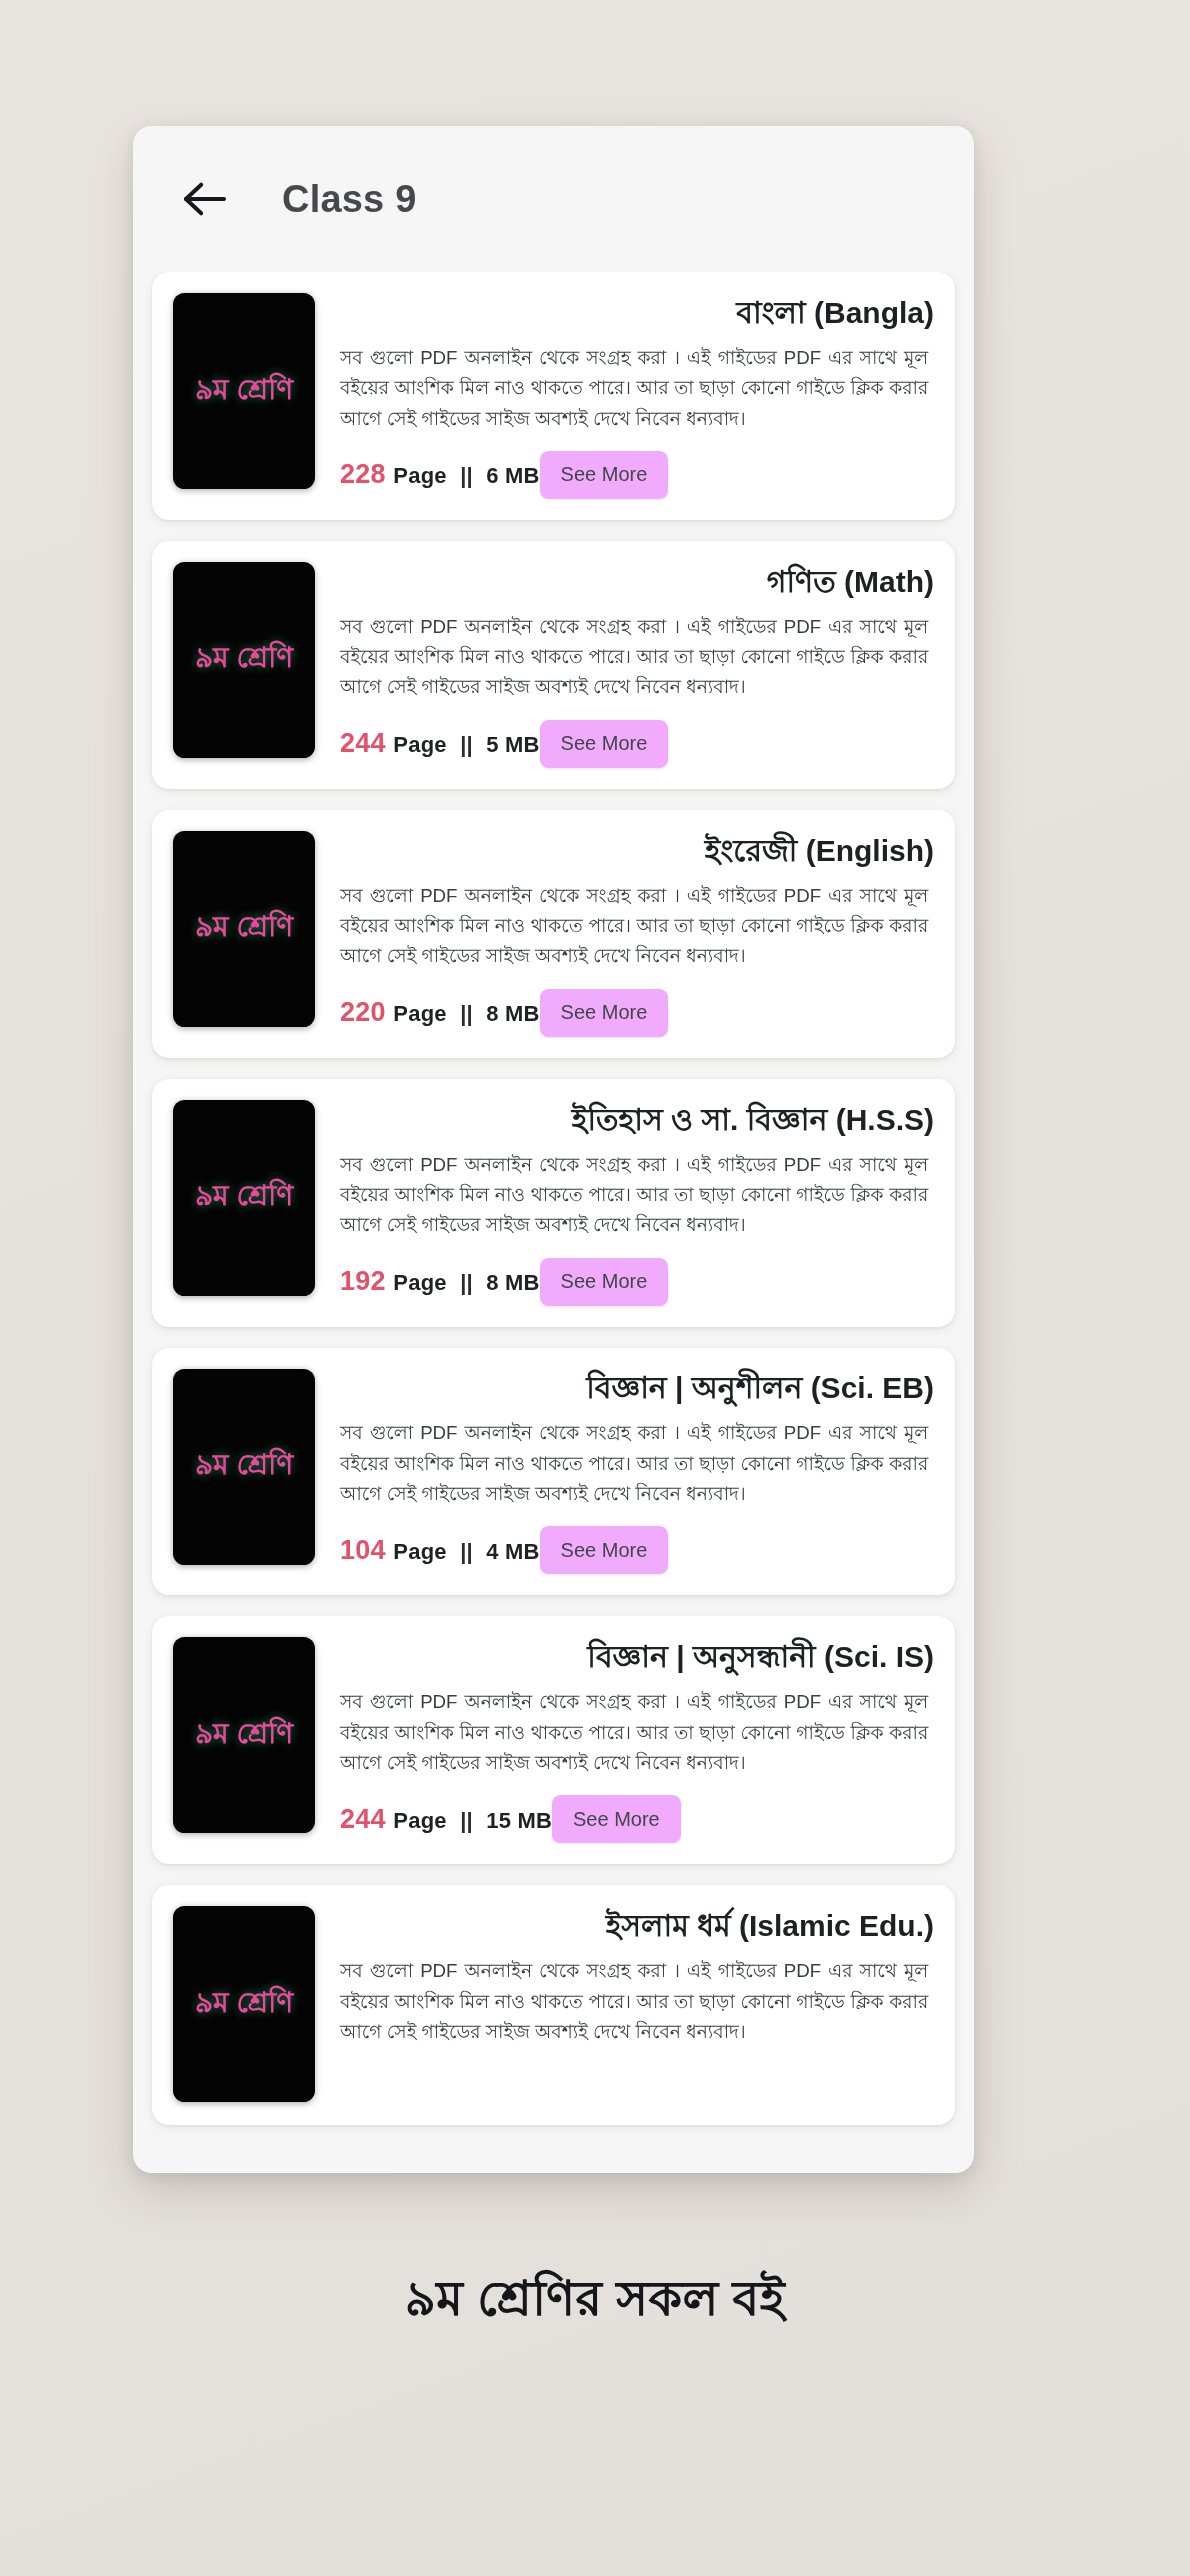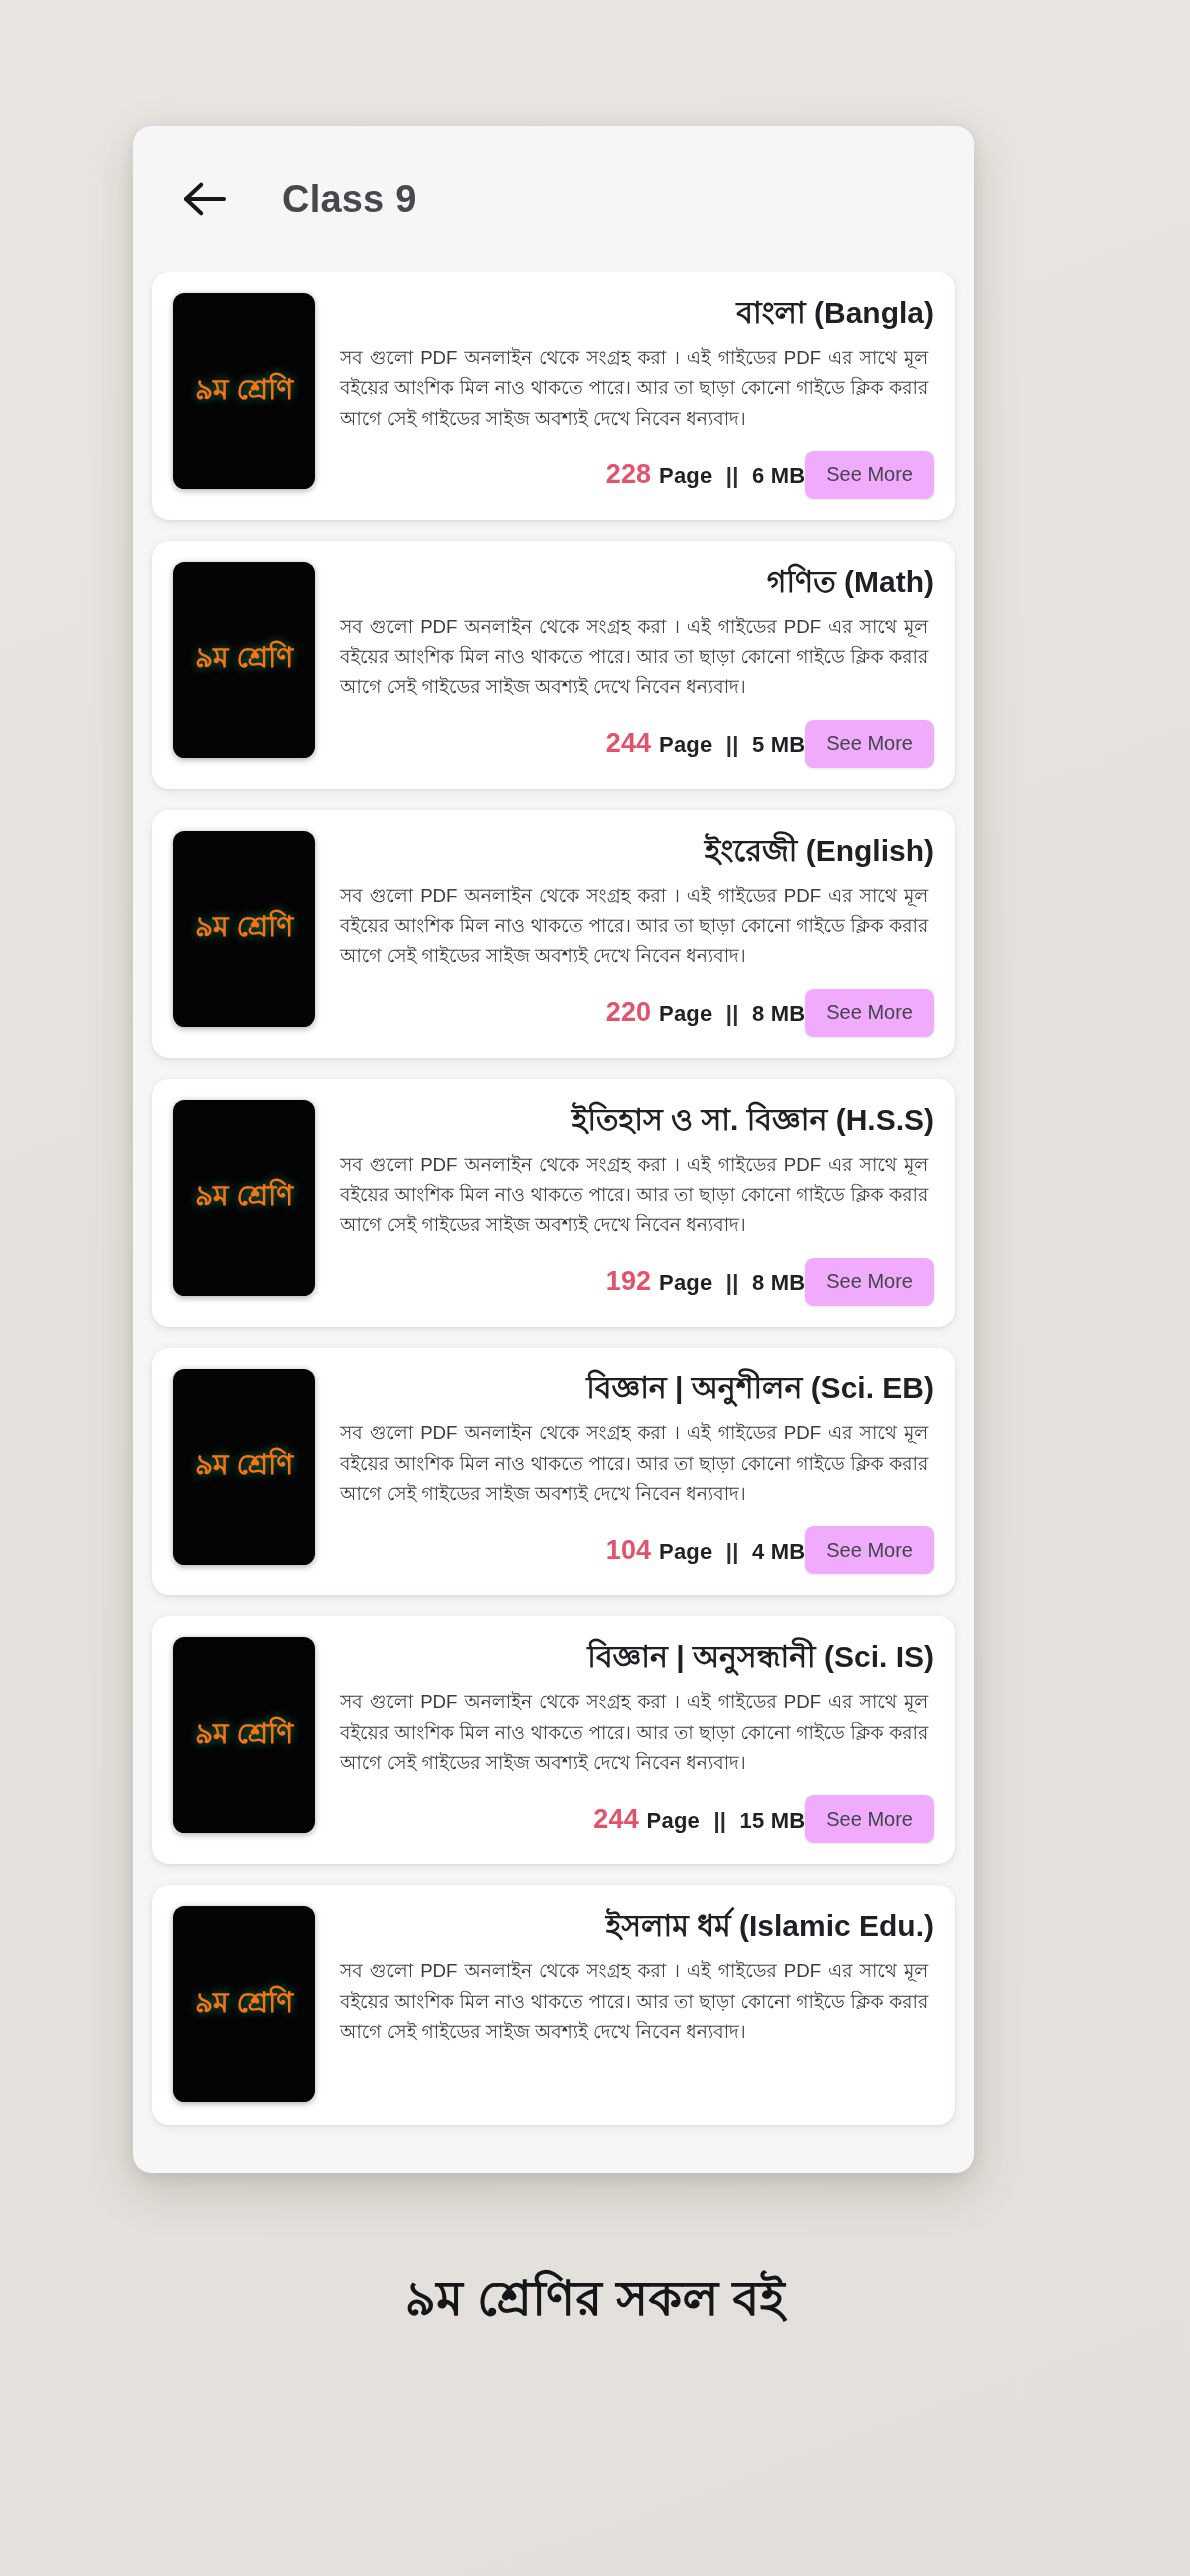--- a/index.html
+++ b/index.html
@@ -96,21 +96,21 @@
     display: flex;
     align-items: center;
     justify-content: center;
     box-shadow: 0 1.9px 6.7px rgba(0,0,0,0.30);
     overflow: hidden;
   }
   .thumb-label {
     font-family: "Liberation Sans", "DejaVu Sans", sans-serif;
     font-size: 28px;
     font-weight: 700;
-    color: #f97316;
+    color: #ec4899;
     text-shadow: 0 0 9.6px rgba(47,232,146,0.55);
     white-space: nowrap;
   }
 
   
   .info {
     flex: 1;
     min-width: 0;
     padding-left: 25px;
     padding-top: 1.9px;
@@ -134,21 +134,21 @@
     color: #3a3d42;
     text-align: justify;
     padding-right: 5.8px;
   }
 
   .meta-row {
     margin-top: auto;
     padding-top: 17px;
     display: flex;
     align-items: center;
-    justify-content: flex-end;
+    justify-content: flex-start;
   }
 
   .meta-text {
     font-size: 22px;
     font-weight: 700;
     color: #1f2125;
     white-space: nowrap;
     letter-spacing: 0.2px;
   }
   .meta-pages {

